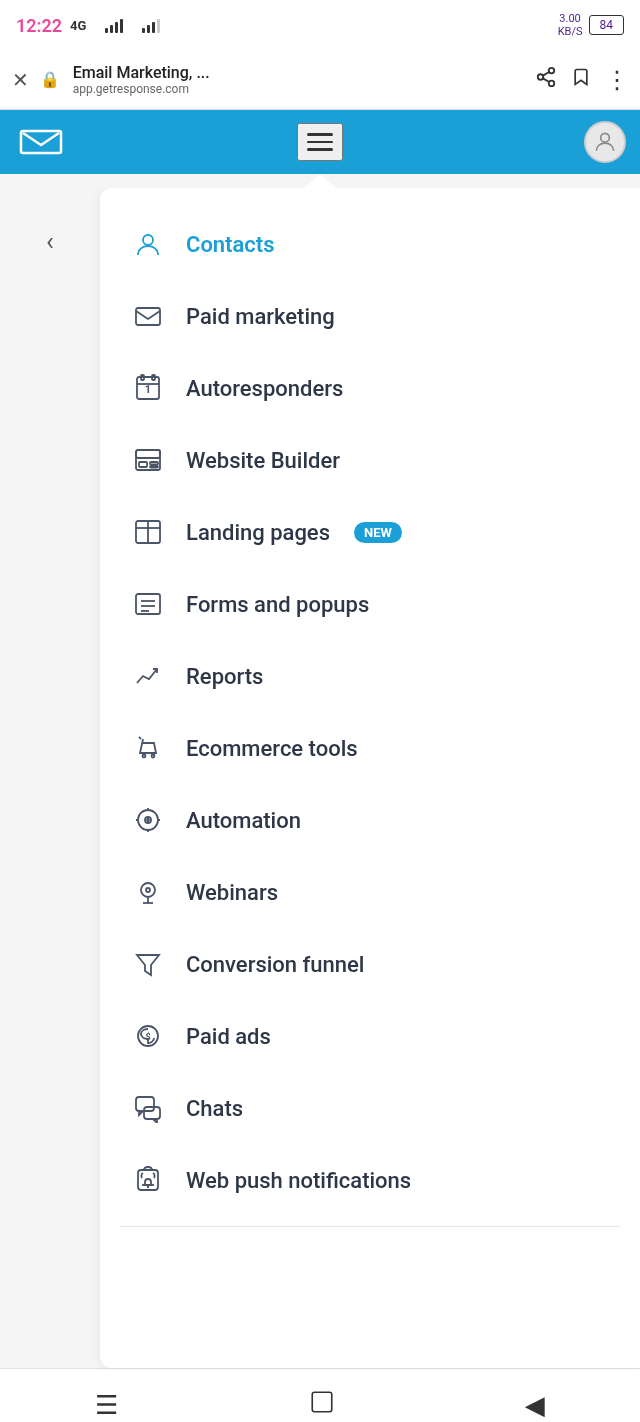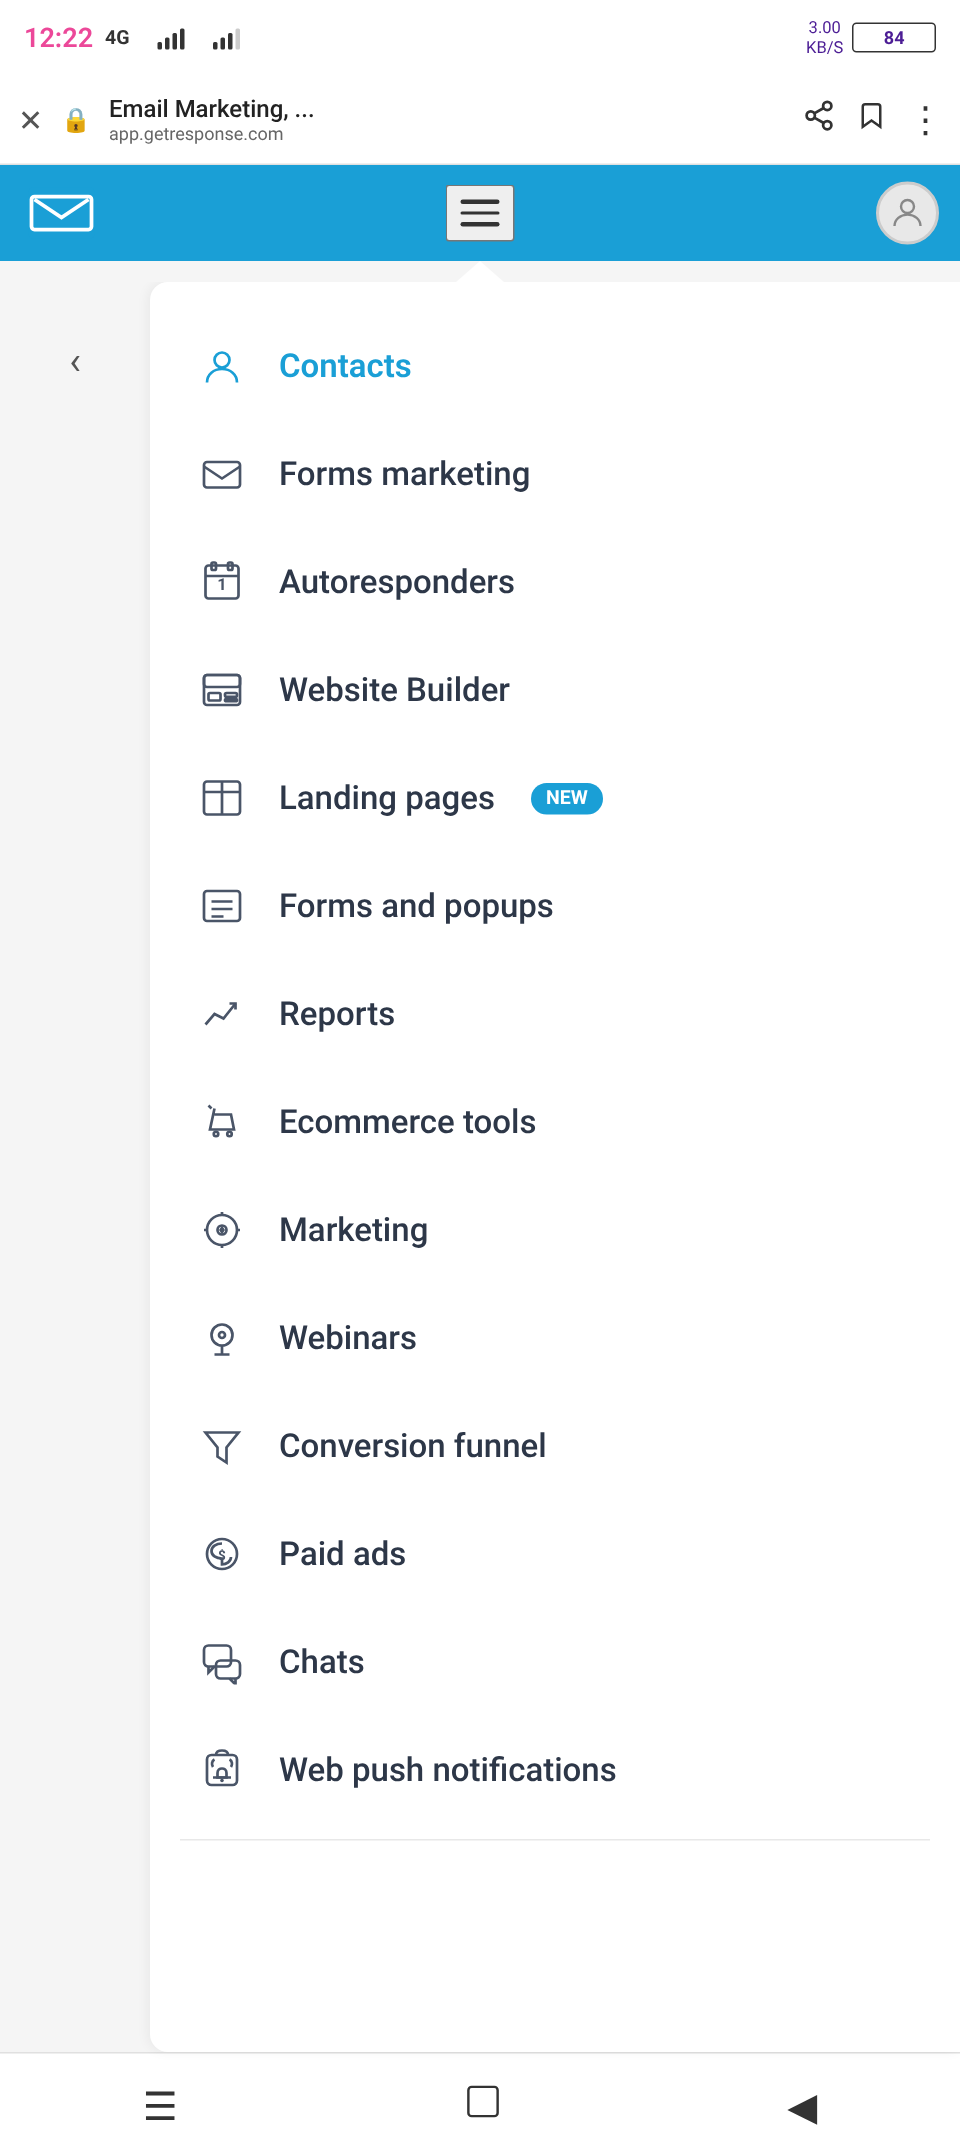--- a/index.html
+++ b/index.html
@@ -51,23 +51,23 @@
     .status-bar-right {
       display: flex;
       align-items: center;
       gap: 6px;
       font-size: 13px;
       color: #4c1d95;
     }
     .battery {
       border: 1.5px solid #333;
       border-radius: 3px;
-      padding: 2px 20px;
+      padding: 2px 10px;
       font-size: 12px;
-      font-weight: 700;
+      font-weight: 400;
     }
 
     
     .browser-bar {
       background: #fff;
       height: 60px;
       display: flex;
       align-items: center;
       padding: 0 12px;
       gap: 12px;
@@ -353,21 +353,21 @@
       <span class="nav-label active">Contacts</span>
     </div>
 
     <div class="nav-item">
       <div class="nav-icon">
         <svg viewBox="0 0 30 30" fill="none" stroke="#4a5568" stroke-width="1.8">
           <rect x="3" y="7" width="24" height="17" rx="2"></rect>
           <path d="M3 10 L15 18 L27 10"></path>
         </svg>
       </div>
-      <span class="nav-label">Forms marketing</span>
+      <span class="nav-label">Paid marketing</span>
     </div>
 
     <div class="nav-item">
       <div class="nav-icon">
         <svg viewBox="0 0 30 30" fill="none" stroke="#4a5568" stroke-width="1.8">
           <rect x="4" y="4" width="22" height="22" rx="2"></rect>
           <rect x="8" y="2" width="3" height="5" rx="1"></rect>
           <rect x="19" y="2" width="3" height="5" rx="1"></rect>
           <text x="15" y="20" font-size="11" fill="#4a5568" text-anchor="middle" font-weight="bold" stroke="none">1</text>
           <line x1="4" y1="11" x2="26" y2="11"></line>
@@ -440,21 +440,21 @@
         <svg viewBox="0 0 30 30" fill="none" stroke="#4a5568" stroke-width="1.8">
           <circle cx="15" cy="15" r="10"></circle>
           <circle cx="15" cy="15" r="3"></circle>
           <path d="M15 5 L15 3"></path>
           <path d="M15 27 L15 25"></path>
           <path d="M5 15 L3 15"></path>
           <path d="M27 15 L25 15"></path>
           <polygon points="15,12 17,15 15,18 13,15" fill="#4a5568" stroke="none"></polygon>
         </svg>
       </div>
-      <span class="nav-label">Marketing</span>
+      <span class="nav-label">Automation</span>
     </div>
 
     <div class="nav-item">
       <div class="nav-icon">
         <svg viewBox="0 0 30 30" fill="none" stroke="#4a5568" stroke-width="1.8">
           <circle cx="15" cy="13" r="7"></circle>
           <circle cx="15" cy="13" r="2"></circle>
           <line x1="15" y1="20" x2="15" y2="26"></line>
           <line x1="10" y1="26" x2="20" y2="26"></line>
         </svg>

